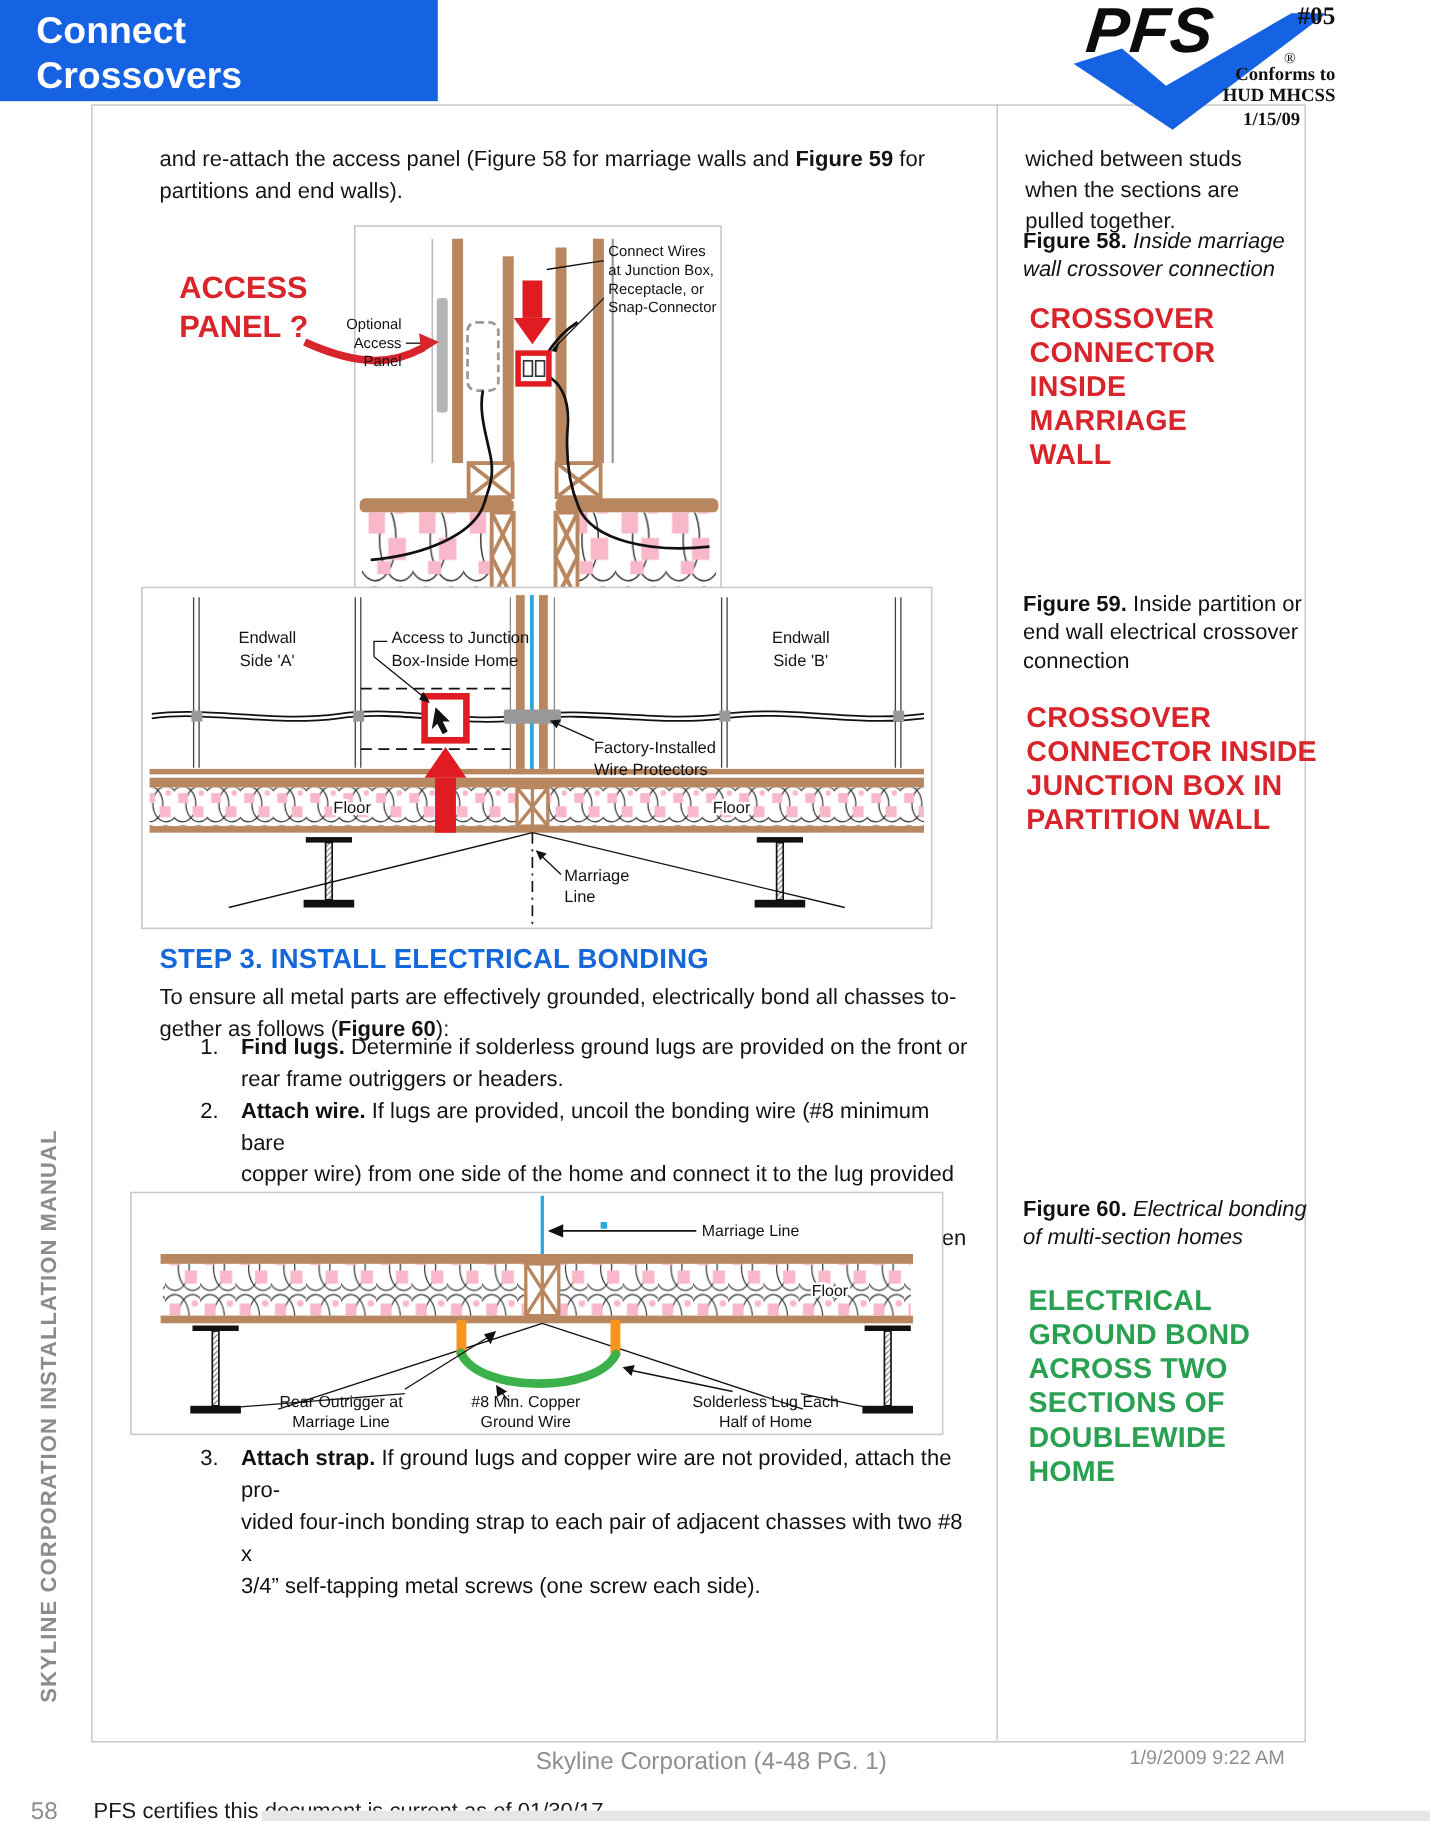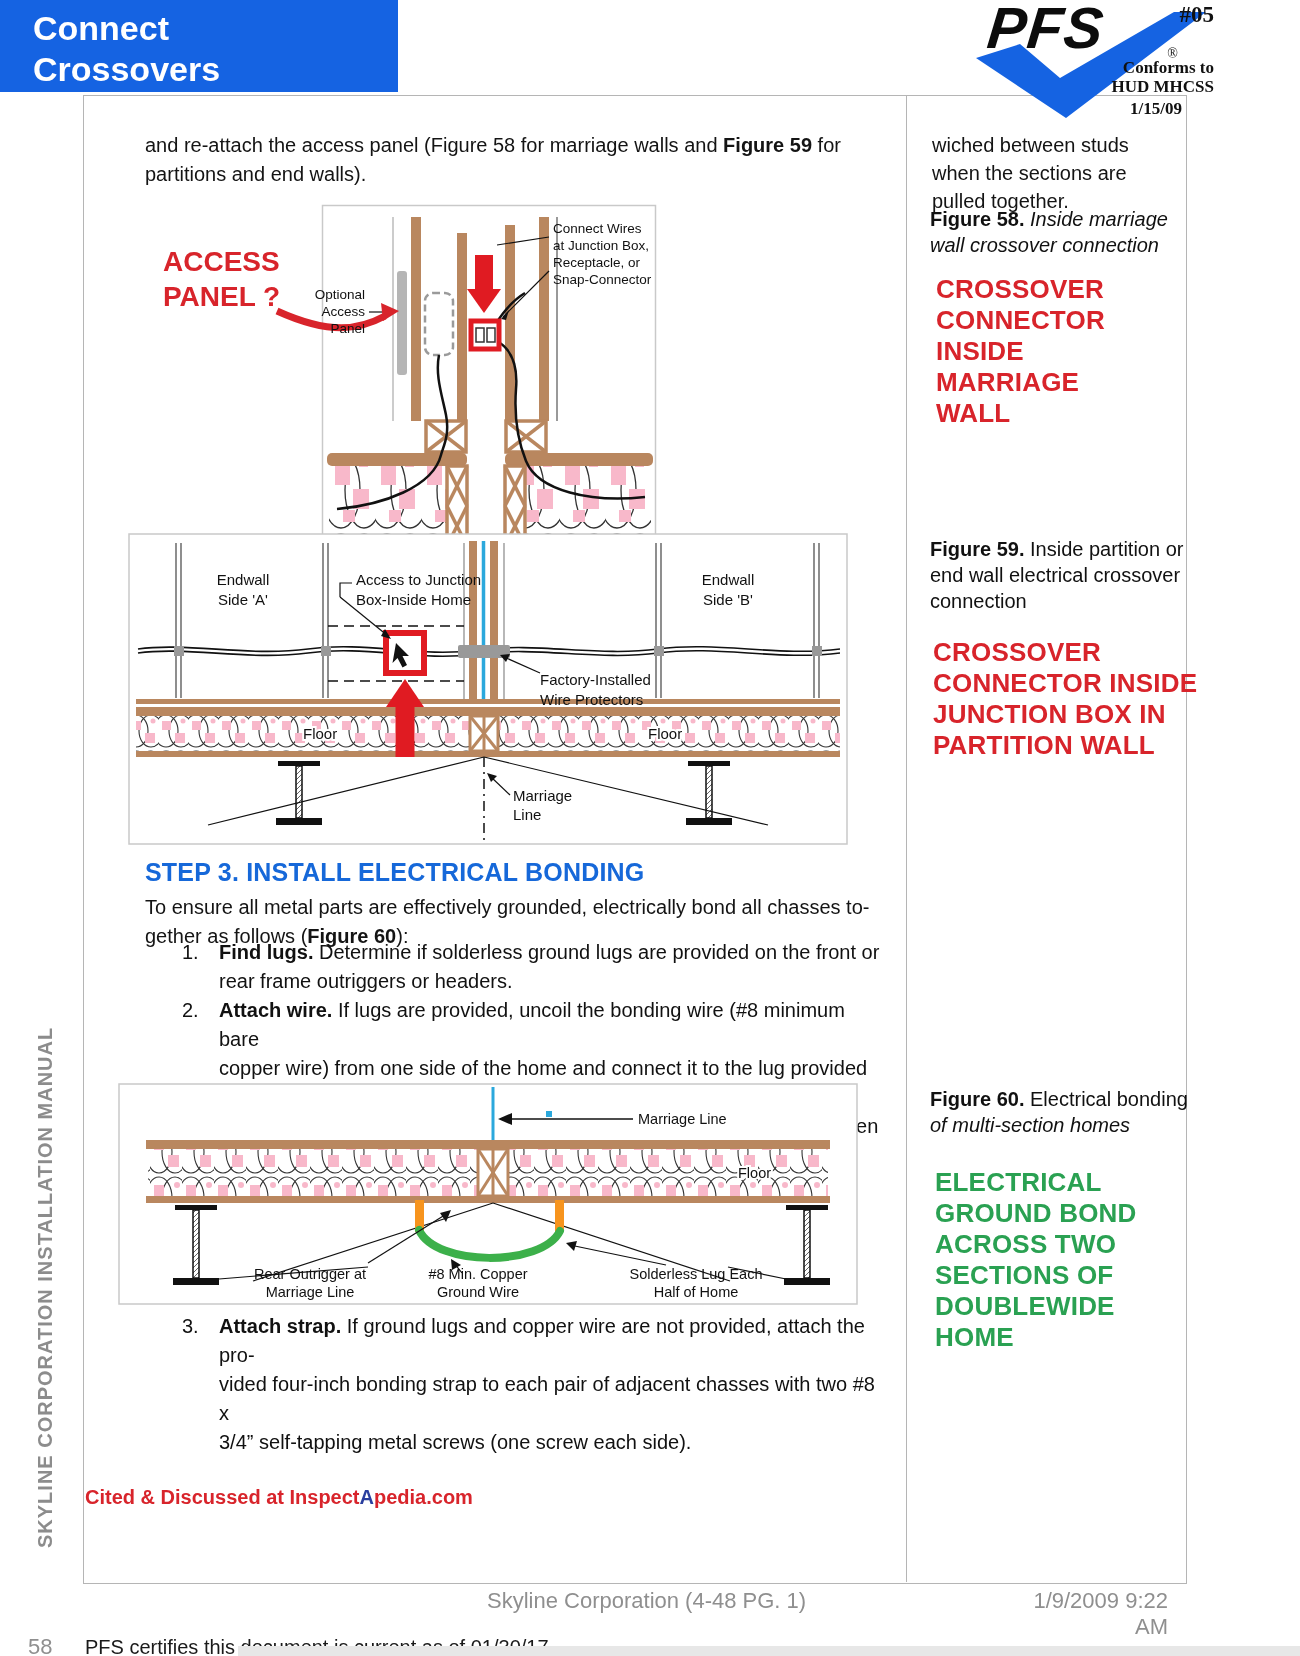--- a/index.html
+++ b/index.html
@@ -43,21 +43,21 @@
   .sb{font-size:20px;line-height:28px;color:#141414;}
   .sb-cap{font-size:20px;line-height:26px;}
   .note{font-weight:700;font-size:26px;line-height:31px;letter-spacing:0.2px;margin-top:12px;}
   .note-red{color:var(--annotation-red,#d8242b);}
   .note-green{color:var(--annotation-green,#2aa152);}
   
   .cited{left:85px;top:1486px;font-size:20px;font-weight:700;color:var(--annotation-red,#d8242b);}
   .cited .blue-a{color:#2a3f9e;}
   .certify{left:85px;top:1592px;font-size:20px;color:#1a1a1a;margin-top:44px;}
   .docref{left:487px;top:1588px;font-size:22px;color:#8f8f8f;}
-  .datetime{left:1000px;top:1588px;width:168px;text-align:right;font-size:22px;color:#8f8f8f;}
+  .datetime{left:1000px;top:1588px;width:168px;text-align:right;font-size:18px;color:#8f8f8f;}
   .bottom-strip{left:238px;top:1646px;width:1062px;height:10px;background:#e7e7e7;}
 </style>
 </head>
 <body>
 
 <div class="page">
 
   <div class="abs frame"></div>
   <div class="abs divider"></div>
 
@@ -353,42 +353,41 @@
       <text x="578" y="196" text-anchor="middle">Solderless Lug Each</text>
       <text x="578" y="214" text-anchor="middle">Half of Home</text>
     </g>
   </svg>
 
   <div class="abs list-item" style="left:182px;top:1312px;width:700px;">
     <span class="li-num">3.</span>
     <span><span style="font-weight: 700;">Attach strap.</span><span> If ground lugs and copper wire are not provided, attach the pro-</span><br><span>vided four-inch bonding strap to each pair of adjacent chasses with two #8 x</span><br><span>3/4” self-tapping metal screws (one screw each side).</span></span>
   </div>
 
-  <div class="abs cited"><span>Cited &amp; Discussed at Inspect</span><span class="blue-a">A</span><span>pedia.com</span></div>
 
   <div class="abs sb" style="left:932px;top:131px;width:242px;"><span>wiched between studs</span><br><span>when the sections are</span><br><span>pulled together.</span></div>
 
   <div class="abs sb-cap" style="left:930px;top:206px;width:256px;"><span style="font-weight: 700;">Figure 58. </span><span style="font-style: italic;">Inside marriage</span><br><span style="font-style: italic;">wall crossover connection</span></div>
   <div class="abs note note-red" style="left:936px;top:262px;">
     <div>CROSSOVER</div>
     <div>CONNECTOR</div>
     <div>INSIDE</div>
     <div>MARRIAGE</div>
     <div>WALL</div>
   </div>
 
   <div class="abs sb-cap" style="left:930px;top:536px;width:256px;"><span style="font-weight: 700;">Figure 59. </span><span>Inside partition or</span><br><span>end wall electrical crossover</span><br><span>connection</span></div>
   <div class="abs note note-red" style="left:933px;top:625px;">
     <div>CROSSOVER</div>
     <div>CONNECTOR INSIDE</div>
     <div>JUNCTION BOX IN</div>
     <div>PARTITION WALL</div>
   </div>
 
-  <div class="abs sb-cap" style="left:930px;top:1086px;width:260px;"><span style="font-weight: 700;">Figure 60. </span><span style="">Electrical bonding</span><br><span style="font-style: italic;">of multi-section homes</span></div>
+  <div class="abs sb-cap" style="left:930px;top:1086px;width:260px;"><span style="font-weight: 700;">Figure 60. </span><span style="font-style: italic;">Electrical bonding</span><br><span style="font-style: italic;">of multi-section homes</span></div>
   <div class="abs note note-green" style="left:935px;top:1155px;">
     <div ind="">ELECTRICAL</div>
     <div>GROUND BOND</div>
     <div>ACROSS TWO</div>
     <div>SECTIONS OF</div>
     <div>DOUBLEWIDE</div>
     <div>HOME</div>
   </div>
 
   <div class="abs certify">PFS certifies this document is current as of 01/30/17.</div>

